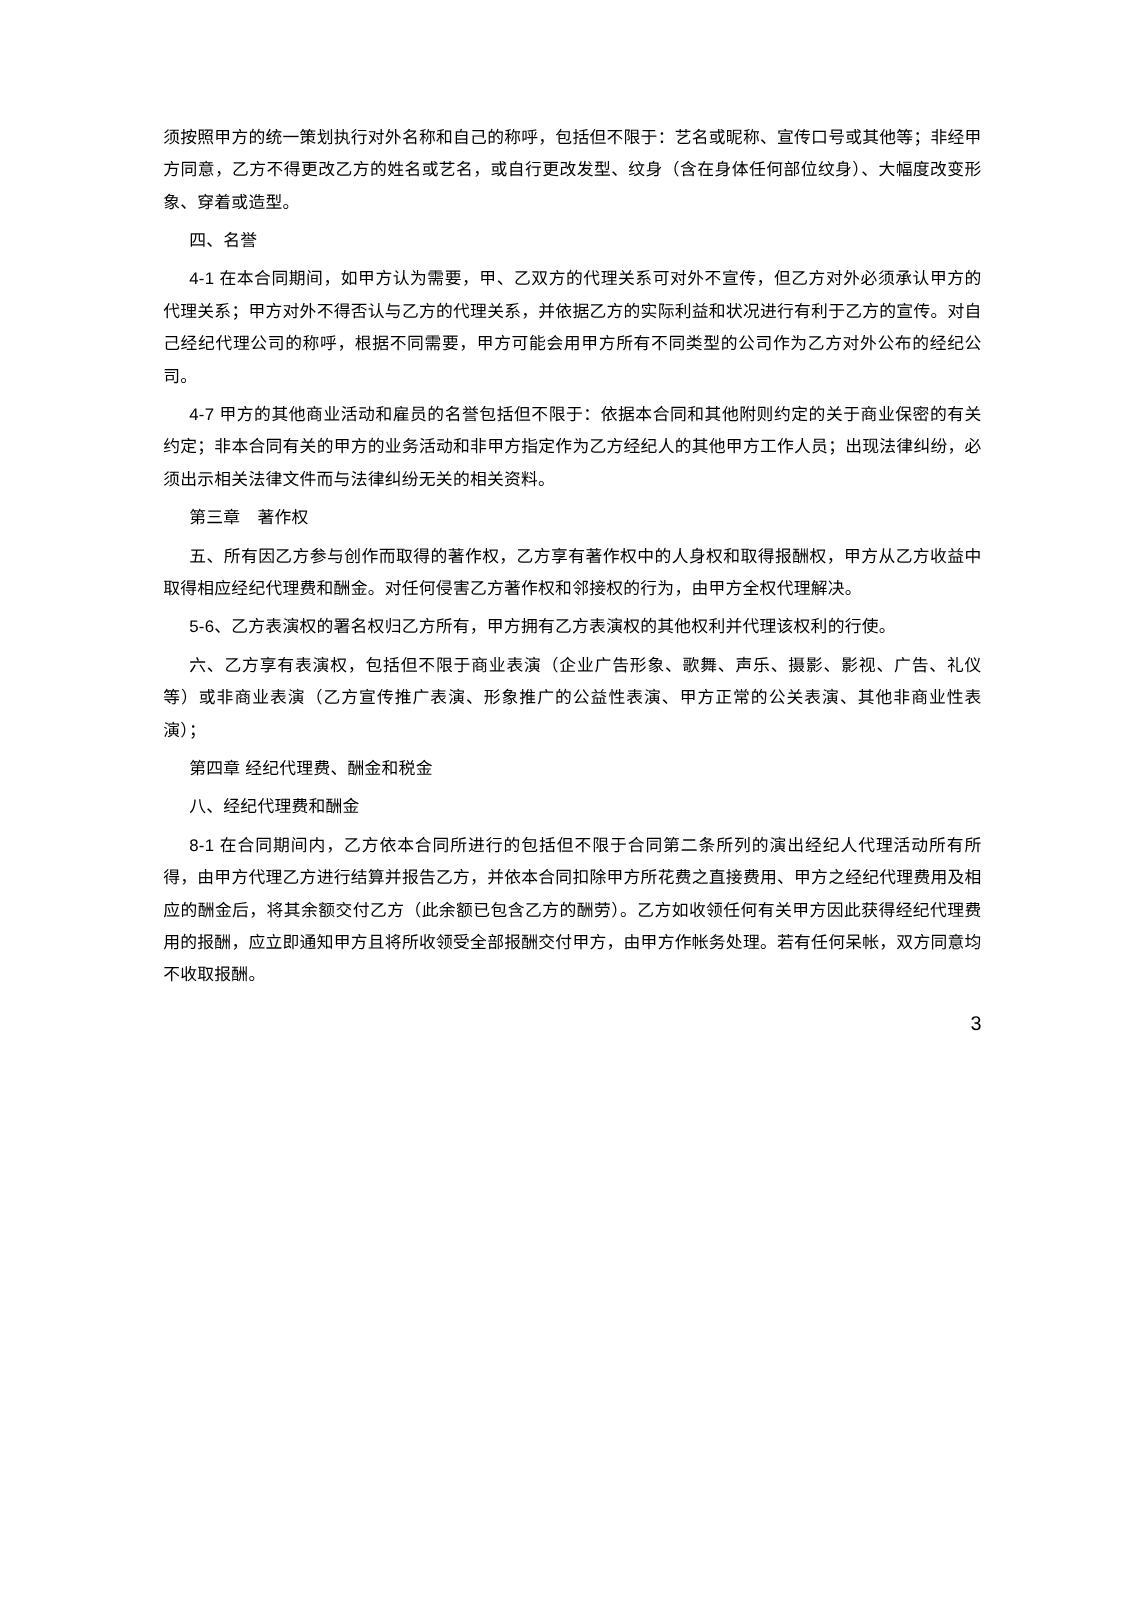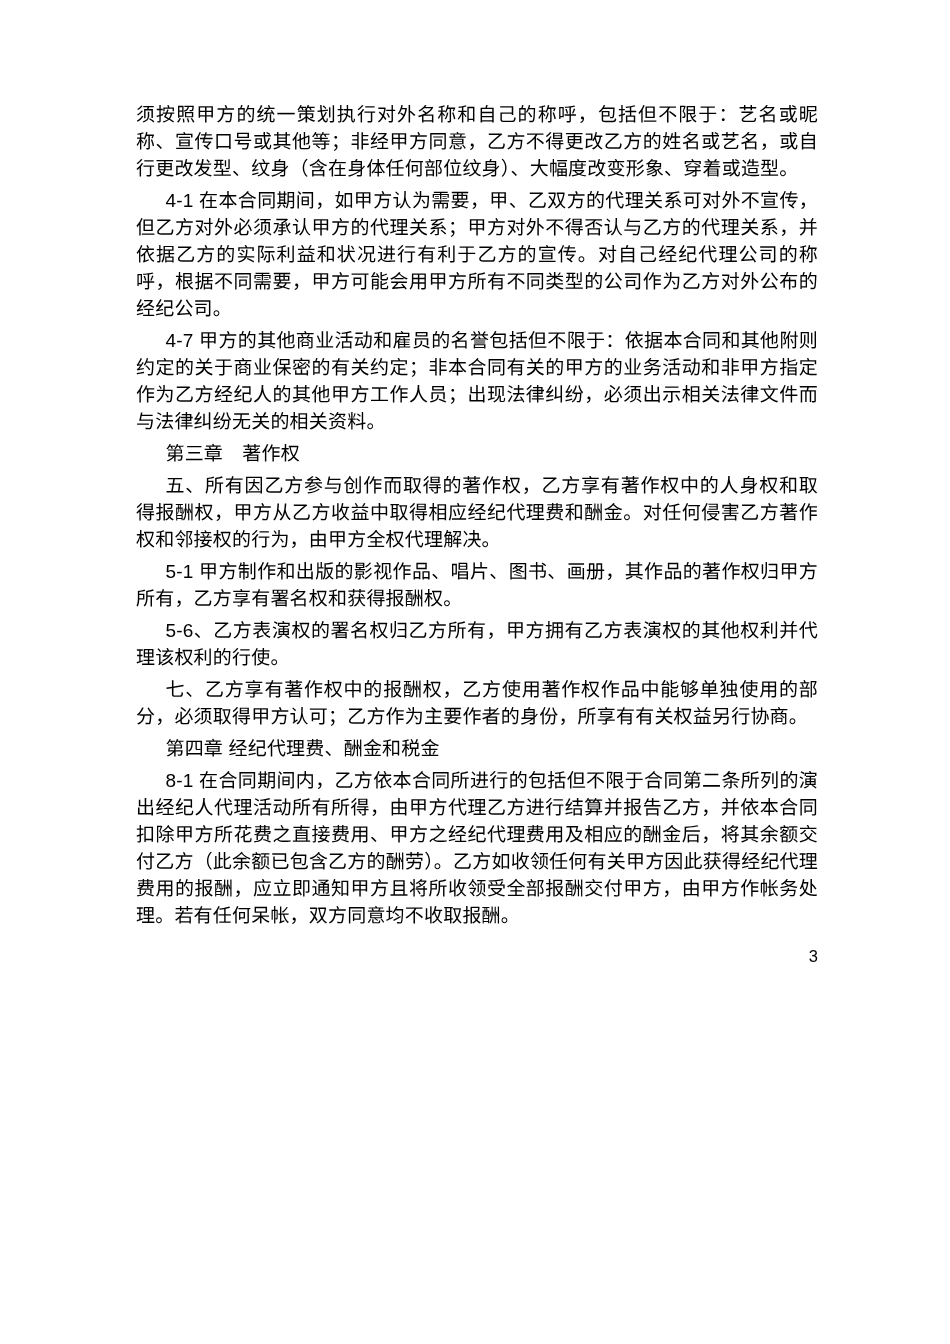--- a/index.html
+++ b/index.html
@@ -16,21 +16,21 @@
   }
   .page {
     box-sizing: border-box;
     width: 950px;
     height: 1344px;
     padding: 101px 132px 0 136px;
     background: #ffffff;
   }
   .para {
     margin: 0 0 5px 0;
-    font-size: 19px;
+    font-size: 14px;
     line-height: 27px;
     font-weight: 500;
     text-align: justify;
     text-justify: inter-ideograph;
     letter-spacing: 0.2px;
     word-break: break-all;
   }
   .indent {
     text-indent: 1.55em;
   }
@@ -49,40 +49,41 @@
     color: #000000;
   }
 </style>
 </head>
 <body>
 
 <div class="page">
 
   <p class="para no-indent">须按照甲方的统一策划执行对外名称和自己的称呼，包括但不限于：艺名或昵称、宣传口号或其他等；非经甲方同意，乙方不得更改乙方的姓名或艺名，或自行更改发型、纹身（含在身体任何部位纹身）、大幅度改变形象、穿着或造型。</p>
 
+  <p class="para indent">四、名誉</p>
 
   <p class="para indent">4-1 在本合同期间，如甲方认为需要，甲、乙双方的代理关系可对外不宣传，但乙方对外必须承认甲方的代理关系；甲方对外不得否认与乙方的代理关系，并依据乙方的实际利益和状况进行有利于乙方的宣传。对自己经纪代理公司的称呼，根据不同需要，甲方可能会用甲方所有不同类型的公司作为乙方对外公布的经纪公司。</p>
 
 
   <p class="para indent">4-7 甲方的其他商业活动和雇员的名誉包括但不限于：依据本合同和其他附则约定的关于商业保密的有关约定；非本合同有关的甲方的业务活动和非甲方指定作为乙方经纪人的其他甲方工作人员；出现法律纠纷，必须出示相关法律文件而与法律纠纷无关的相关资料。</p>
 
 
   <p class="para indent">第三章　著作权</p>
 
   <p class="para indent">五、所有因乙方参与创作而取得的著作权，乙方享有著作权中的人身权和取得报酬权，甲方从乙方收益中取得相应经纪代理费和酬金。对任何侵害乙方著作权和邻接权的行为，由甲方全权代理解决。</p>
 
-  <p class="para indent">5-1 甲方制作和出版的影视作品、唱片、图书、画册，其作品的著作权归甲方所有，乙方享有署名权和获得报酬权。</p>
 
   <p class="para indent">5-6、乙方表演权的署名权归乙方所有，甲方拥有乙方表演权的其他权利并代理该权利的行使。</p>
 
+  <p class="para indent">六、乙方享有表演权，包括但不限于商业表演（企业广告形象、歌舞、声乐、摄影、影视、广告、礼仪等）或非商业表演（乙方宣传推广表演、形象推广的公益性表演、甲方正常的公关表演、其他非商业性表演）；</p>
 
-  <p class="para indent">七、乙方享有著作权中的报酬权，乙方使用著作权作品中能够单独使用的部分，必须取得甲方认可；乙方作为主要作者的身份，所享有有关权益另行协商。</p>
 
   <p class="para indent">第四章 经纪代理费、酬金和税金</p>
 
+  <p class="para indent">八、经纪代理费和酬金</p>
 
   <p class="para indent">8-1 在合同期间内，乙方依本合同所进行的包括但不限于合同第二条所列的演出经纪人代理活动所有所得，由甲方代理乙方进行结算并报告乙方，并依本合同扣除甲方所花费之直接费用、甲方之经纪代理费用及相应的酬金后，将其余额交付乙方（此余额已包含乙方的酬劳）。乙方如收领任何有关甲方因此获得经纪代理费用的报酬，应立即通知甲方且将所收领受全部报酬交付甲方，由甲方作帐务处理。若有任何呆帐，双方同意均不收取报酬。</p>
 
   <div class="page-footer">
     <span class="page-number">3</span>
   </div>
 
 </div>
 
 </body></html>

